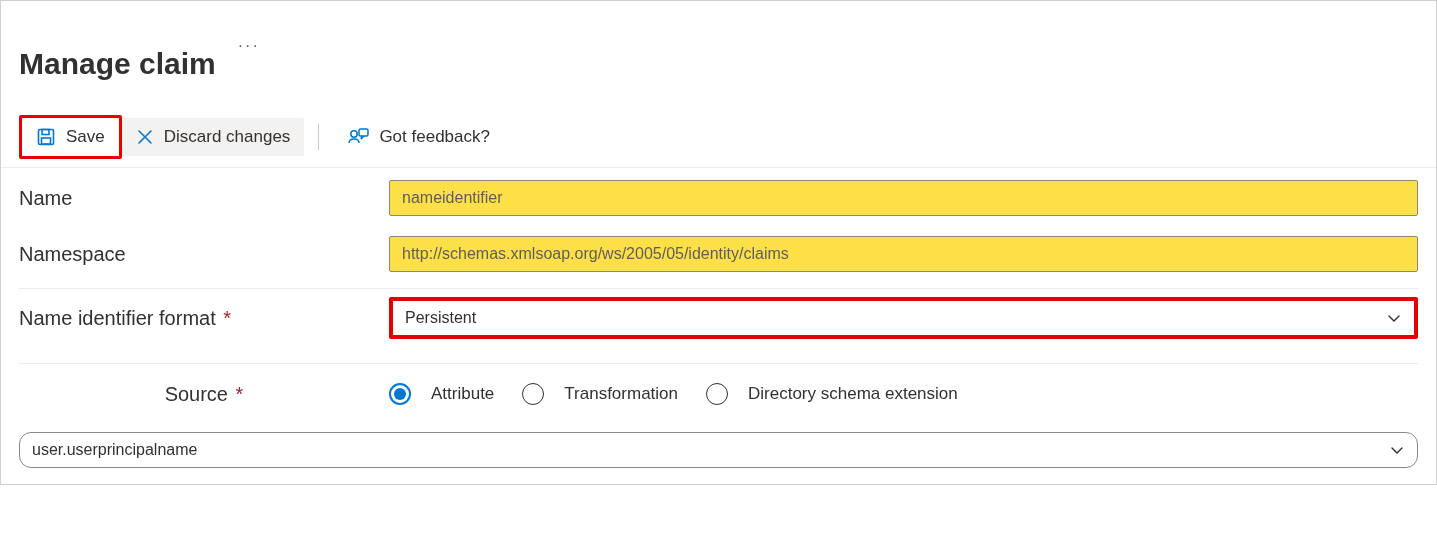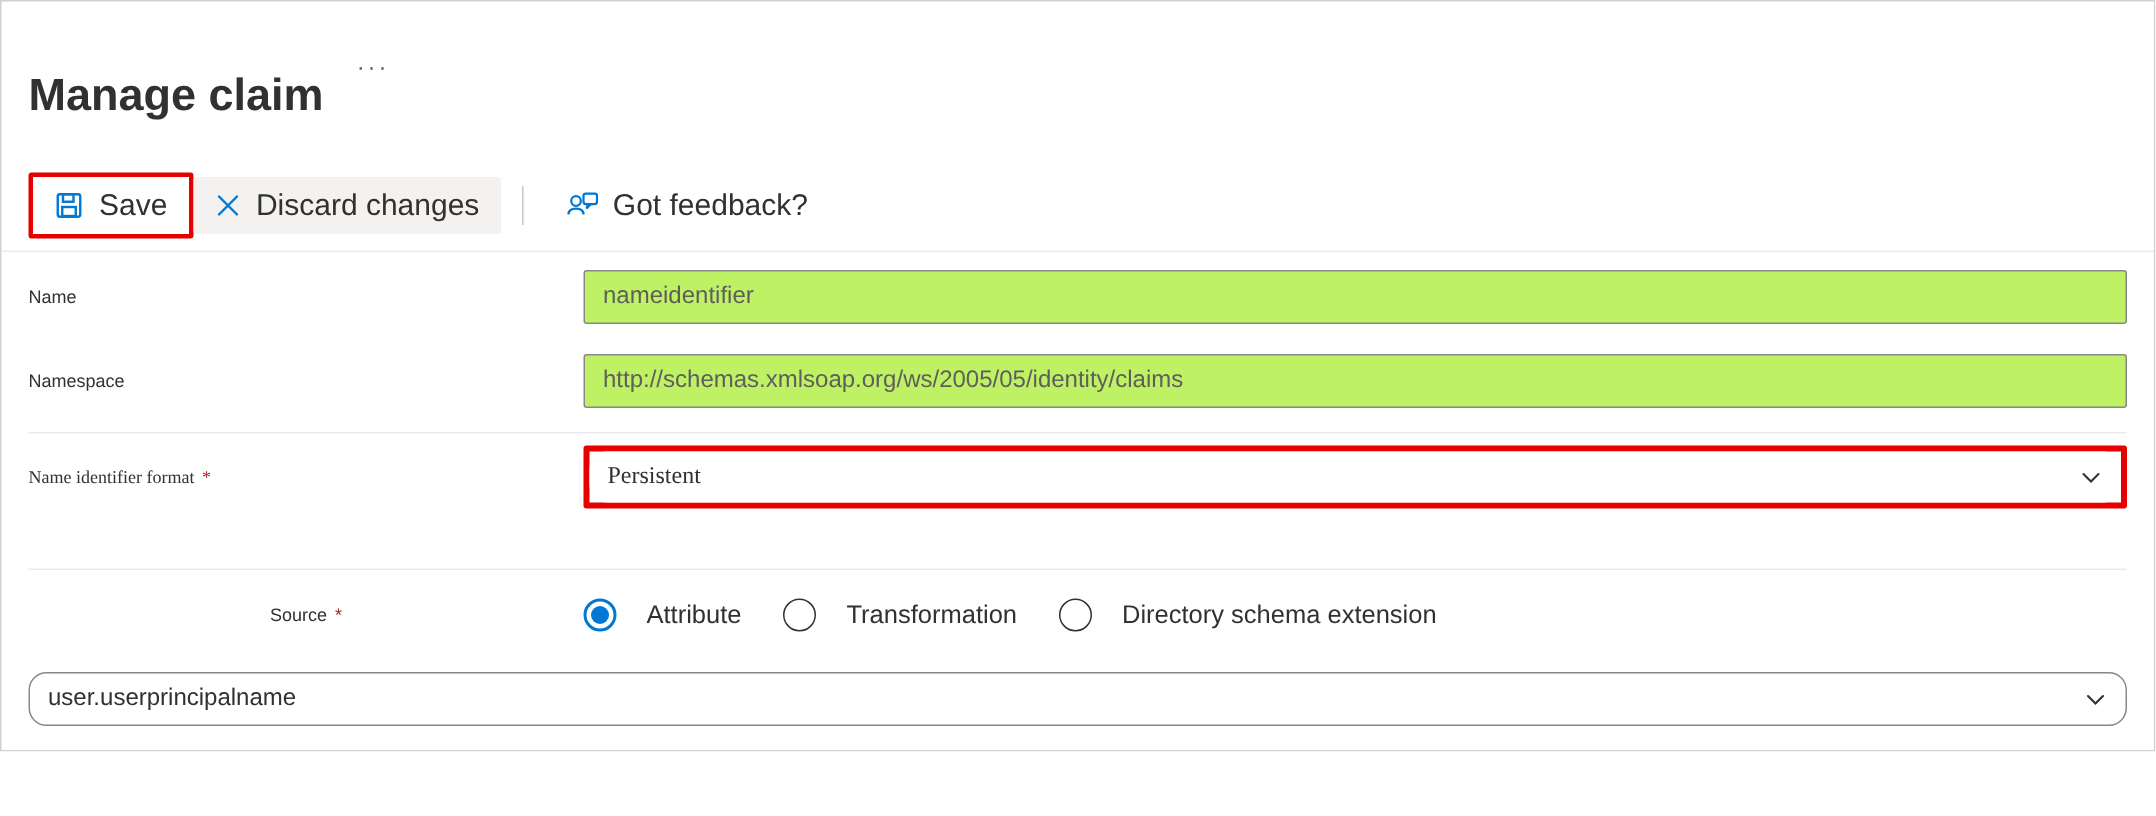--- a/index.html
+++ b/index.html
@@ -39,21 +39,21 @@
     display: flex;
     align-items: center;
     padding: 8px 18px 8px 18px;
     border-bottom: 1px solid #edebe9;
   }
   .tb-btn {
     display: flex;
     align-items: center;
     height: 38px;
     padding: 0 14px;
-    font-size: 20px;
+    font-size: 17px;
     color: #323130;
     cursor: pointer;
     gap: 10px;
     border-radius: 2px;
   }
   .tb-btn.discard { background: #f3f2f1; }
   .tb-btn .icon svg { display:block; }
   .tb-save-wrap {
     border: 3px solid #e60000;
     border-radius: 2px;
@@ -72,37 +72,37 @@
   .form-row {
     display: flex;
     align-items: center;
     min-height: 60px;
     border-bottom: 1px solid #edebe9;
   }
   .form-row.no-border { border-bottom: none; }
   .form-label {
     width: 370px;
     flex: none;
-    font-size: 12px;
+    font-size: 20px;
     color: #323130;
     padding-left: 0;
   }
   .form-label .req { color: #a4262c; margin-left: 2px; }
   .form-ctrl {
     flex: 1;
     display: flex;
     align-items: center;
   }
   .text-input {
     width: 100%;
     height: 36px;
     padding: 0 12px;
     font-size: 16px;
     color: #605e5c;
-    background: #bef264;
+    background: #fde047;
     border: 1px solid #8a8886;
     border-radius: 2px;
   }
   .dropdown {
     width: 100%;
     height: 36px;
     padding: 0 12px;
     font-size: 16px;
     color: #323130;
     background: #fff;
@@ -159,21 +159,21 @@
     border: 2px solid #0078d4;
   }
   .radio.selected .radio-dot {
     width: 12px; height: 12px;
     background: #0078d4;
     border-radius: 50%;
   }
   
   .row-name { padding-top: 12px; padding-bottom: 12px; }
   .row-namespace { padding-top: 8px; padding-bottom: 16px; }
-  .row-format { padding-top: 8px; padding-bottom: 40px; font-family: Liberation Serif, serif; }
+  .row-format { padding-top: 8px; padding-bottom: 24px; }
   .row-source { padding-top: 14px; padding-bottom: 14px; border-bottom: none; text-align: center; }
   .row-source-attr { padding-top: 6px; padding-bottom: 14px; border-bottom: none;}
 </style>
 </head>
 <body>
 
 <div class="page">
 
   <div class="header">
     <div class="page-title">Manage claim</div>

